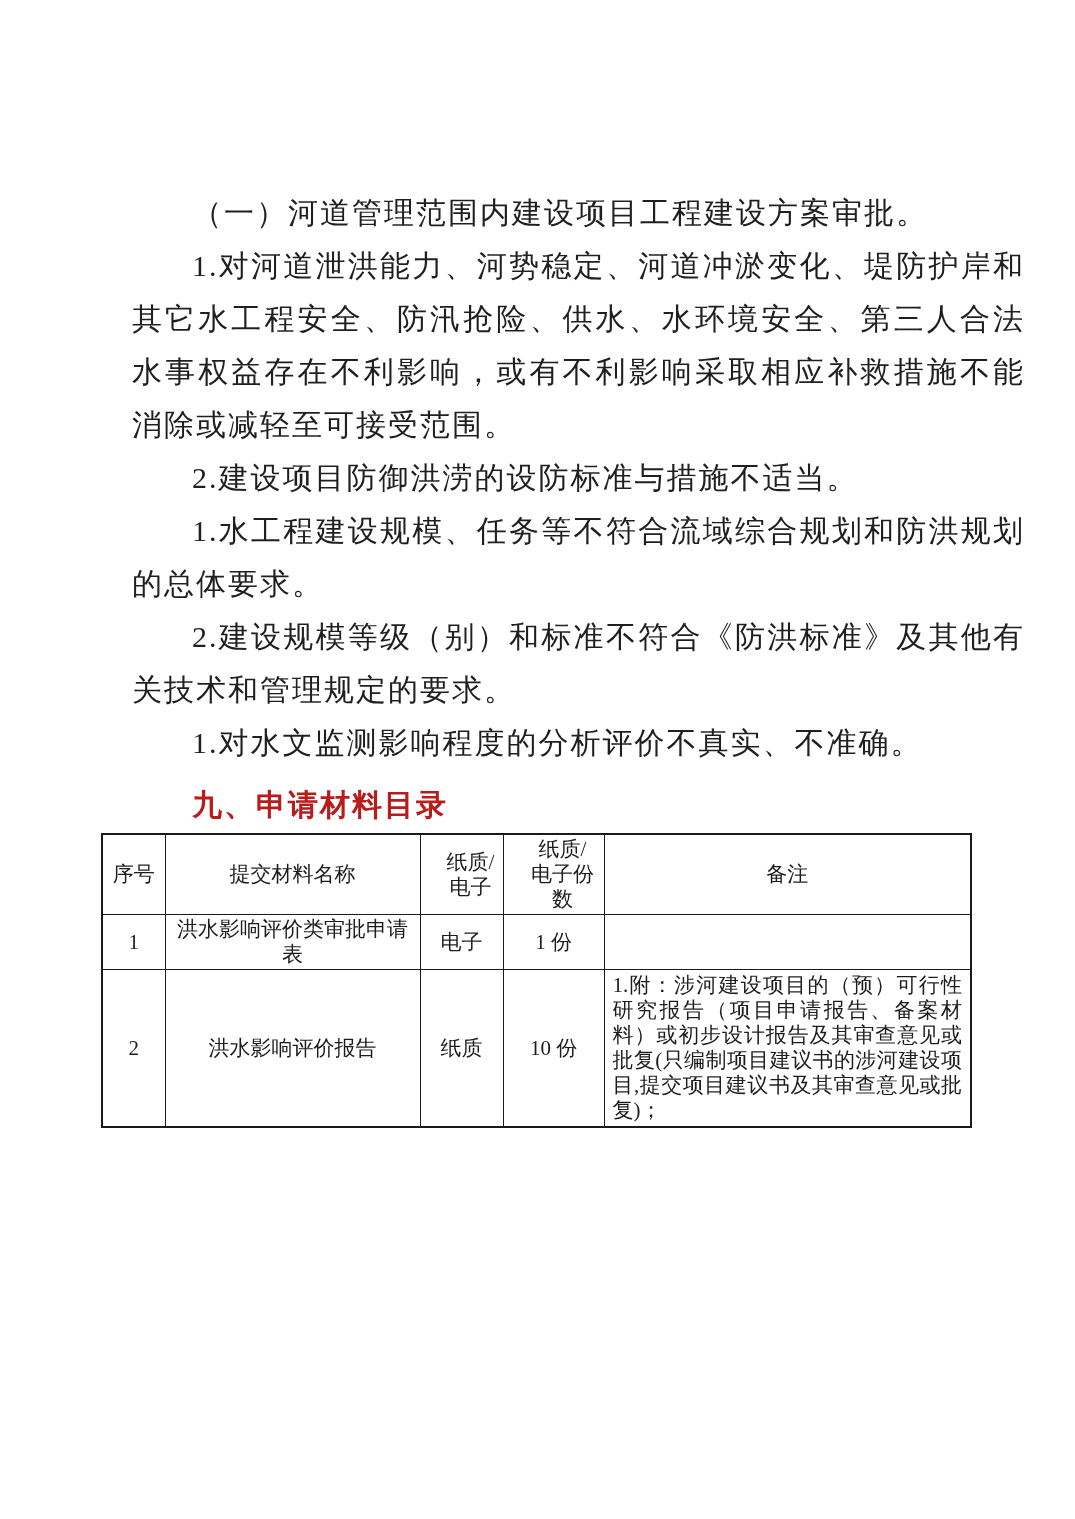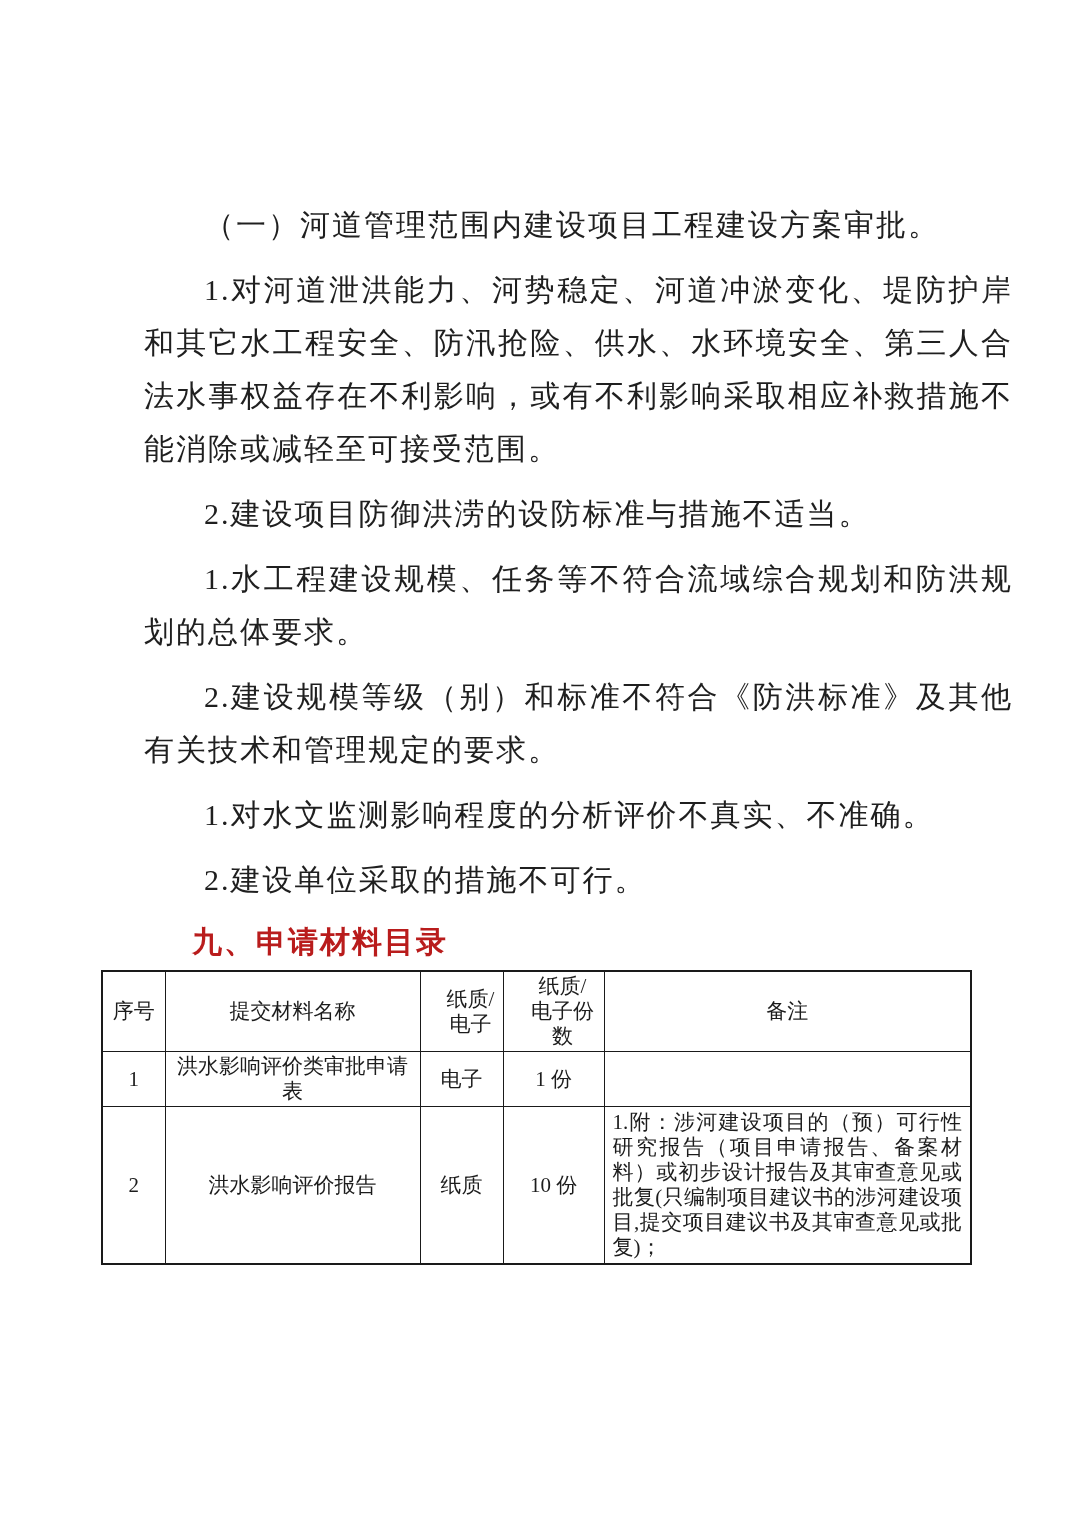--- a/index.html
+++ b/index.html
@@ -13,21 +13,21 @@
     height: 1519px;
     background: #ffffff;
     color: #1c1c1c;
     overflow: hidden;
     font-family: "Liberation Serif", "DejaVu Serif", serif;
   }
   .content {
     padding: 186px 50px 0 132px;
   }
   .body-text p {
-    margin: 12px;
+    margin: 0;
     font-size: 30px;
     line-height: 53px;
     letter-spacing: 2px;
     text-indent: 2em;
     text-align: justify;
     text-justify: inter-ideograph;
     color: #1f1f1f;
   }
   h2.section-heading {
     margin: 17px 0 9px 0;
@@ -81,21 +81,20 @@
 <div class="page">
   <div class="content">
 
     <div class="body-text">
       <p>（一）河道管理范围内建设项目工程建设方案审批。</p>
       <p>1.对河道泄洪能力、河势稳定、河道冲淤变化、堤防护岸和其它水工程安全、防汛抢险、供水、水环境安全、第三人合法水事权益存在不利影响，或有不利影响采取相应补救措施不能消除或减轻至可接受范围。</p>
       <p>2.建设项目防御洪涝的设防标准与措施不适当。</p>
       <p>1.水工程建设规模、任务等不符合流域综合规划和防洪规划的总体要求。</p>
       <p>2.建设规模等级（别）和标准不符合《防洪标准》及其他有关技术和管理规定的要求。</p>
       <p>1.对水文监测影响程度的分析评价不真实、不准确。</p>
-      <p>2.建设单位采取的措施不可行。</p>
     </div>
 
     <h2 class="section-heading">九、申请材料目录</h2>
 
     <table class="materials-table">
       <colgroup>
         <col class="c-no">
         <col class="c-name">
         <col class="c-medium">
         <col class="c-copies">

